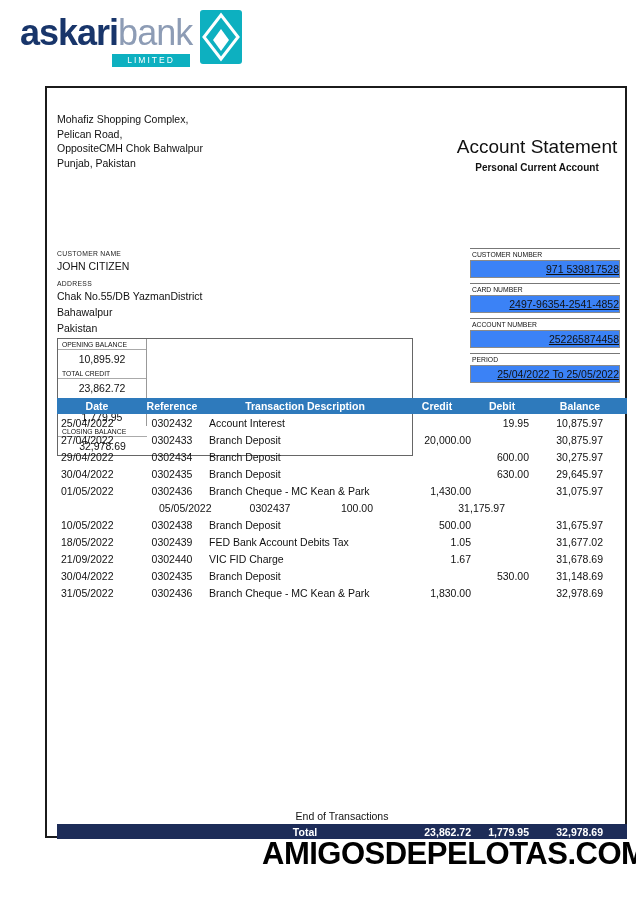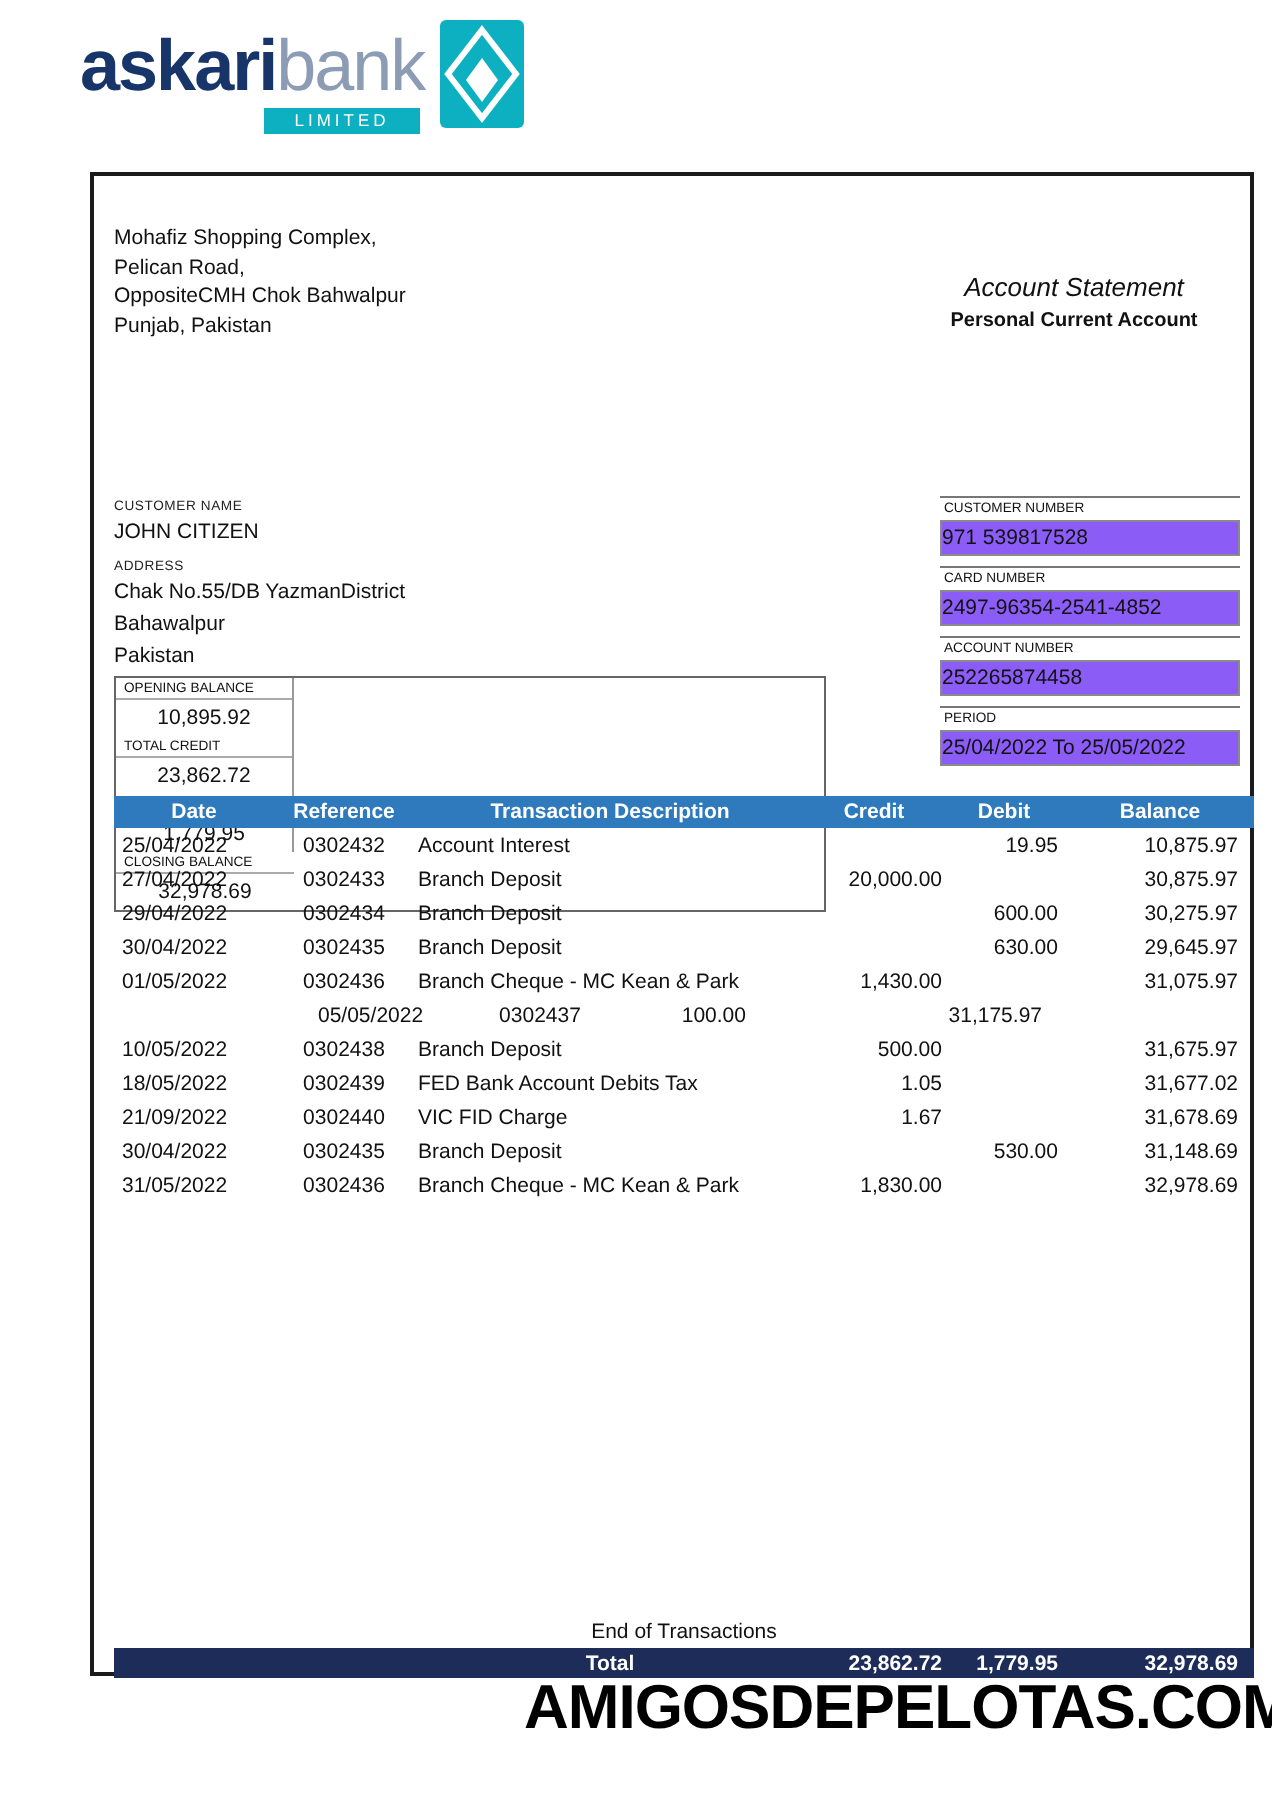--- a/index.html
+++ b/index.html
@@ -3,56 +3,56 @@
 <meta charset="utf-8">
 <style>
   * { margin:0; padding:0; box-sizing:border-box; }
   html,body { background:#fff; }
   body {
     width:636px; height:897px; position:relative; overflow:hidden;
     font-family:"Liberation Sans", sans-serif; color:#111;
   }
 
   
-  .logo { position:absolute; left:40px; top:10px; width:230px; height:60px; }
+  .logo { position:absolute; left:20px; top:10px; width:230px; height:60px; }
   .logo-row { display:flex; align-items:flex-start; }
   .logo-askari { font-size:36px; font-weight:bold; color:#18356a; letter-spacing:-1px; line-height:46px; }
   .logo-bank   { font-size:36px; font-weight:400; color:#8d9cb5; letter-spacing:-1px; line-height:46px; }
   .logo-mark   { margin-left:8px; }
   .limited-bar {
     position:absolute; left:92px; top:44px; width:78px; height:13px;
     background:#0db0c0; color:#fff; font-size:8.5px; letter-spacing:2px;
     text-align:center; line-height:13px;
   }
 
   
   .doc {
     position:absolute; left:45px; top:86px; width:582px; height:752px;
     border:2px solid #1b1b1b; background:#fff;
   }
 
   .bank-address { position:absolute; left:10px; top:24px; font-size:10.5px; line-height:14.5px; }
 
   .stmt-title-block { position:absolute; left:408px; top:48px; width:164px; text-align:center; }
-  .stmt-title { font-size:13px; color:#111;font-style:italic; }
+  .stmt-title { font-size:19px; color:#111; }
   .stmt-subtitle { font-size:10px; font-weight:bold; margin-top:4px; }
 
   
   .customer-block { position:absolute; left:10px; top:162px; width:220px; }
   .tiny-label { font-size:6.8px; letter-spacing:0.3px; color:#222; }
   .customer-name { font-size:10.5px; margin:3px 0 8px 0; }
   .customer-address-line { font-size:10.5px; line-height:14px; margin-top:2px; }
 
   
   .info-col { position:absolute; left:423px; top:160px; width:150px; }
   .info-item { margin-bottom:5px; }
   .info-label { font-size:6.8px; border-top:1px solid #777; padding:2px 0 0 2px; }
   .info-value {
-    border:1px solid #8a8a8a; text-align:left; font-size:10.5px;
-    padding:2px 0; margin-top:2px; background:#8b5cf6;
+    border:1px solid #8a8a8a; text-align:right; font-size:10.5px;
+    padding:2px 0; margin-top:2px; background:#3b82f6;text-decoration:underline;
   }
 
   
   .summary-row {
     position:absolute; left:10px; top:250px; width:356px;
     display:flex; border:1px solid #666;flex-direction:column;
   }
   .summary-cell { width:89px; border-right:1px solid #999; }
   .summary-cell:last-child { border-right:none; }
   .summary-label {
@@ -67,21 +67,21 @@
   .tx-header {
     background:#2e7abc; color:#fff; font-weight:bold; height:16px; align-items:center;
   }
   .tx-header .col { text-align:center; padding:0; }
   .tx-body .tx-row { height:17px; align-items:center; }
   .col-date    { width:80px; }
   .col-ref     { width:70px; text-align:center; }
   .col-desc    { width:196px; }
   .col-credit  { width:68px; text-align:right; }
   .col-debit   { width:62px; text-align:right; padding-right:4px; }
-  .col-balance { width:94px; text-align:right; padding-right:8px; }
+  .col-balance { width:94px; text-align:right; padding-right:24px; }
   .tx-body .col-date { padding-left:4px; }
   .tx-body .col-desc { padding-left:2px; }
 
   
   .end-text {
     position:absolute; left:10px; top:722px; width:570px;
     text-align:center; font-size:10.5px;
   }
   .total-bar {
     position:absolute; left:10px; top:736px; width:570px; height:15px;

